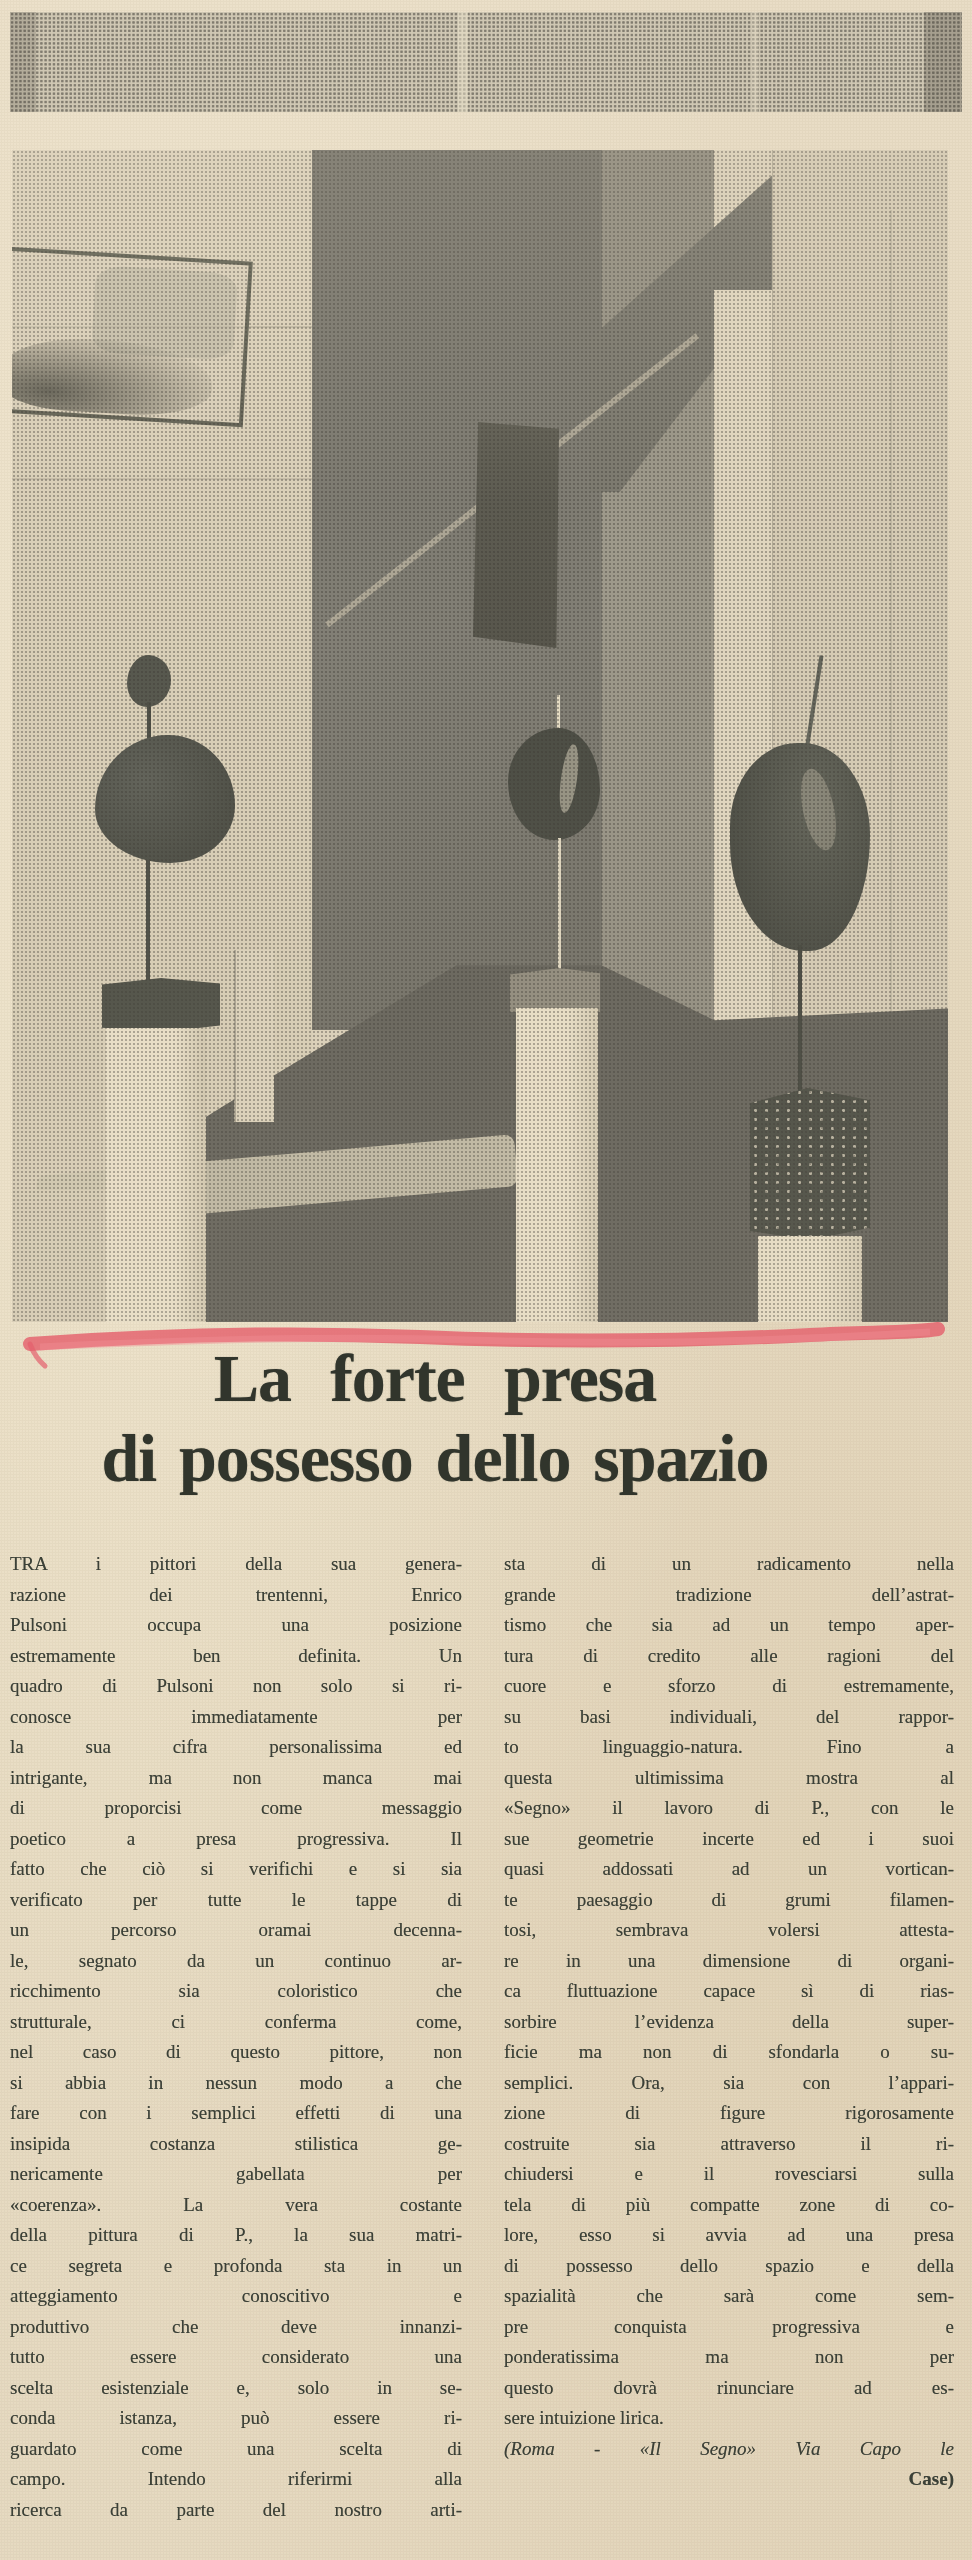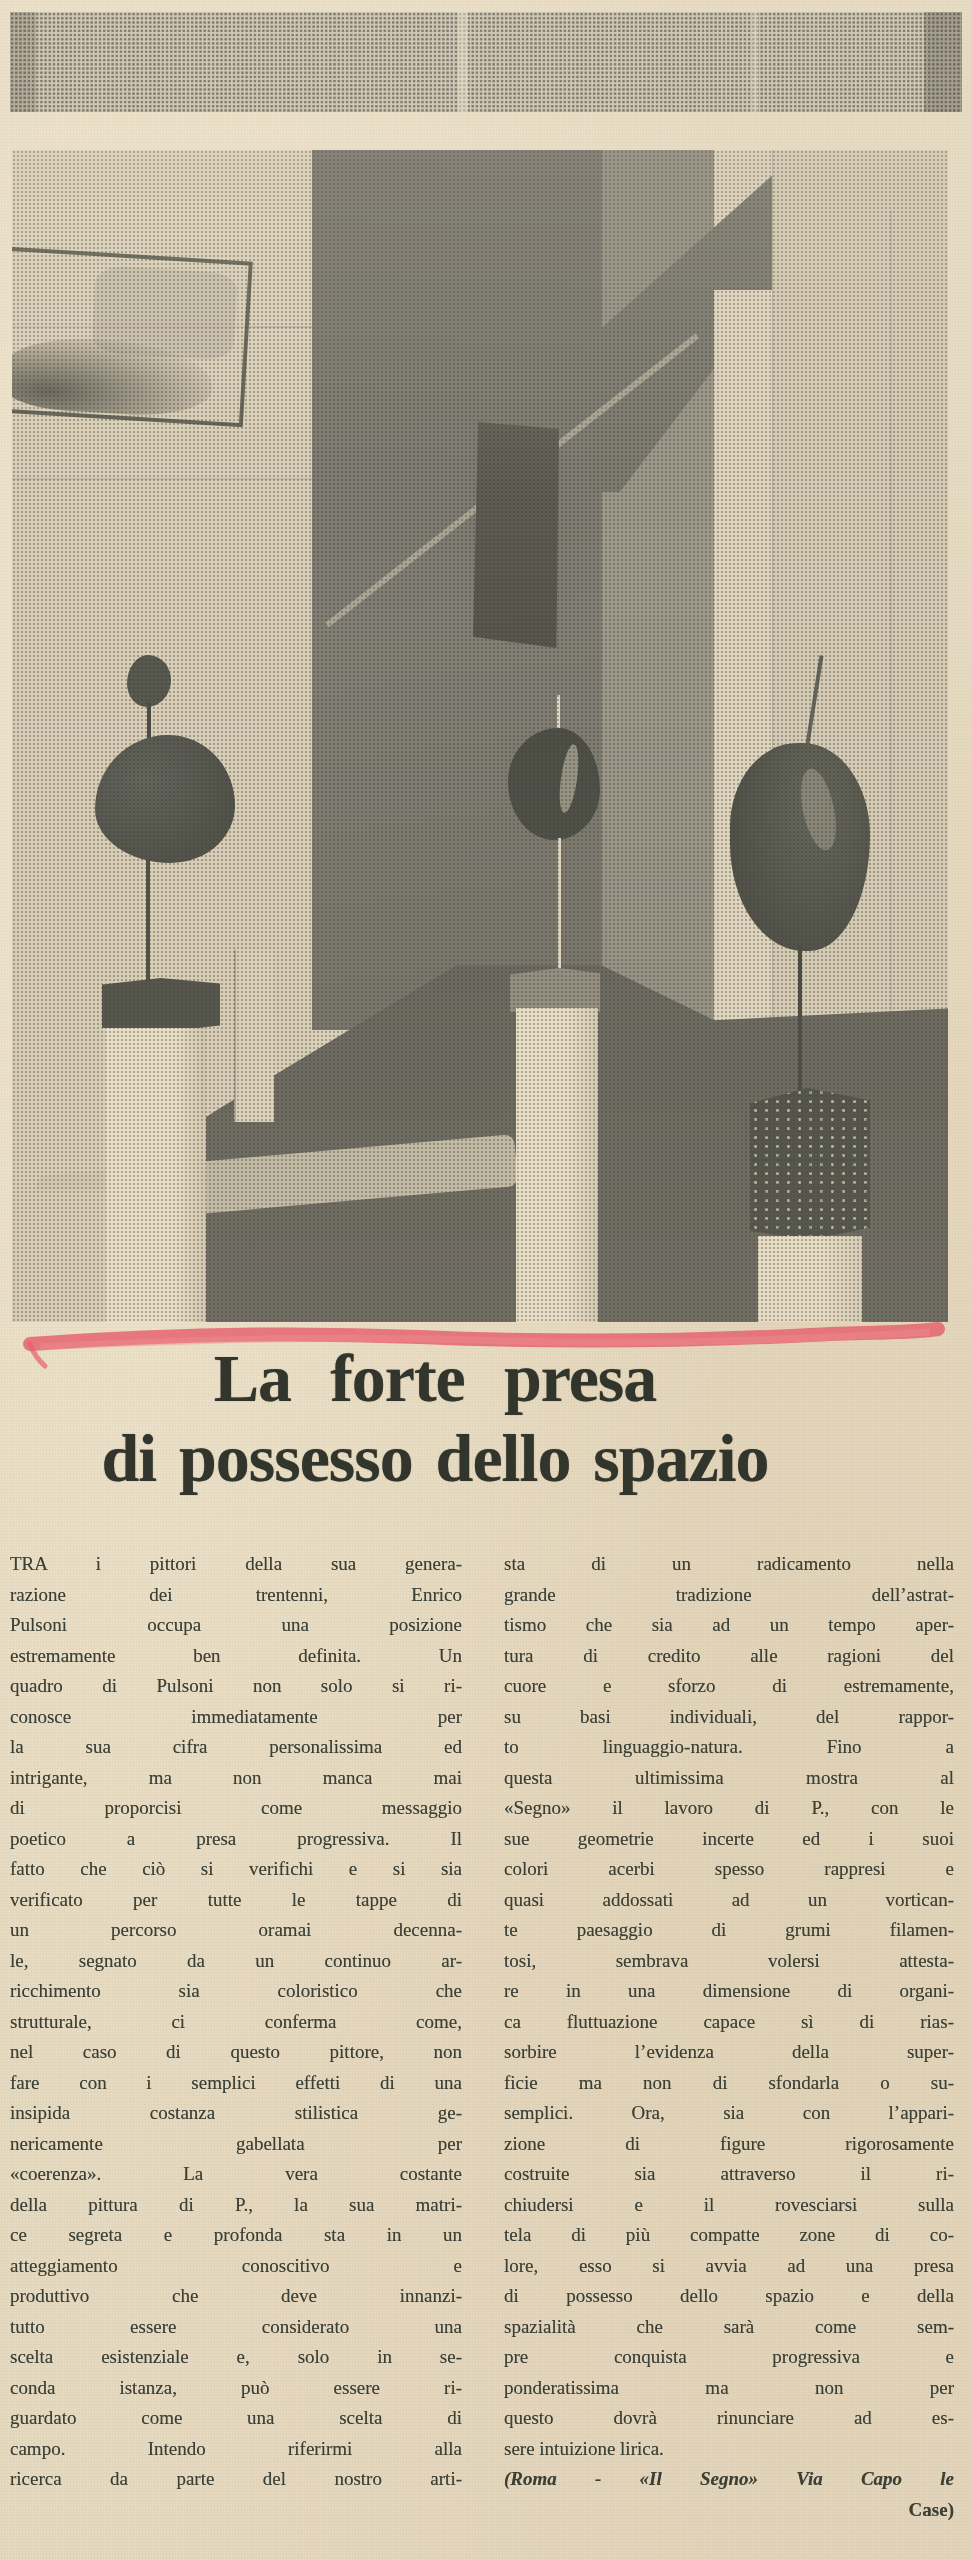--- a/index.html
+++ b/index.html
@@ -109,21 +109,21 @@
   .headline .l1{word-spacing:.34em;}
   .headline .l2{word-spacing:.10em;}
 
   
   .col{position:absolute;top:1549px;color:#3b4037;font-size:19px;line-height:30.5px;
        text-shadow:0 0 .5px rgba(59,64,55,.5);}
   #col1{left:10px;width:452px;}
   #col2{left:504px;width:450px;}
   .jline{text-align:justify;text-align-last:justify;white-space:nowrap;}
   .plain{text-align:right;text-align-last:left;}
-  .byline{font-weight:bold;font-style:italic;}
+  .byline{font-weight:normal;font-style:italic;}
   .byline-end{font-weight:bold;text-align:right;text-align-last:right;}
 </style>
 </head>
 <body>
 
 <div class="page">
   <div class="grain"></div>
 
   <div class="top-band">
     <div class="dots"></div>
@@ -203,20 +203,21 @@
       <div class="jline">intrigante, ma non manca mai</div>
       <div class="jline">di proporcisi come messaggio</div>
       <div class="jline">poetico a presa progressiva. Il</div>
       <div class="jline">fatto che ciò si verifichi e si sia</div>
       <div class="jline">verificato per tutte le tappe di</div>
       <div class="jline">un percorso oramai decenna-</div>
       <div class="jline">le, segnato da un continuo ar-</div>
       <div class="jline">ricchimento sia coloristico che</div>
       <div class="jline">strutturale, ci conferma come,</div>
       <div class="jline">nel caso di questo pittore, non</div>
+      <div class="jline">si abbia in nessun modo a che</div>
       <div class="jline">fare con i semplici effetti di una</div>
       <div class="jline">insipida costanza stilistica ge-</div>
       <div class="jline">nericamente gabellata per</div>
       <div class="jline">«coerenza». La vera costante</div>
       <div class="jline">della pittura di P., la sua matri-</div>
       <div class="jline">ce segreta e profonda sta in un</div>
       <div class="jline">atteggiamento conoscitivo e</div>
       <div class="jline">produttivo che deve innanzi-</div>
       <div class="jline">tutto essere considerato una</div>
       <div class="jline">scelta esistenziale e, solo in se-</div>
@@ -231,21 +232,20 @@
         <div class="jline">sta di un radicamento nella</div>
         <div class="jline">grande tradizione dell’astrat-</div>
         <div class="jline">tismo che sia ad un tempo aper-</div>
         <div class="jline">tura di credito alle ragioni del</div>
         <div class="jline">cuore e sforzo di estremamente,</div>
         <div class="jline">su basi individuali, del rappor-</div>
         <div class="jline">to linguaggio-natura. Fino a</div>
         <div class="jline">questa ultimissima mostra al</div>
         <div class="jline">«Segno» il lavoro di P., con le</div>
         <div class="jline">sue geometrie incerte ed i suoi</div>
-        <div class="jline">colori acerbi spesso rappresi e</div>
         <div class="jline">quasi addossati ad un vortican-</div>
         <div class="jline">te paesaggio di grumi filamen-</div>
         <div class="jline">tosi, sembrava volersi attesta-</div>
         <div class="jline">re in una dimensione di organi-</div>
         <div class="jline">ca fluttuazione capace sì di rias-</div>
         <div class="jline">sorbire l’evidenza della super-</div>
         <div class="jline">ficie ma non di sfondarla o su-</div>
         <div class="jline">semplici. Ora, sia con l’appari-</div>
         <div class="jline">zione di figure rigorosamente</div>
         <div class="jline">costruite sia attraverso il ri-</div>

